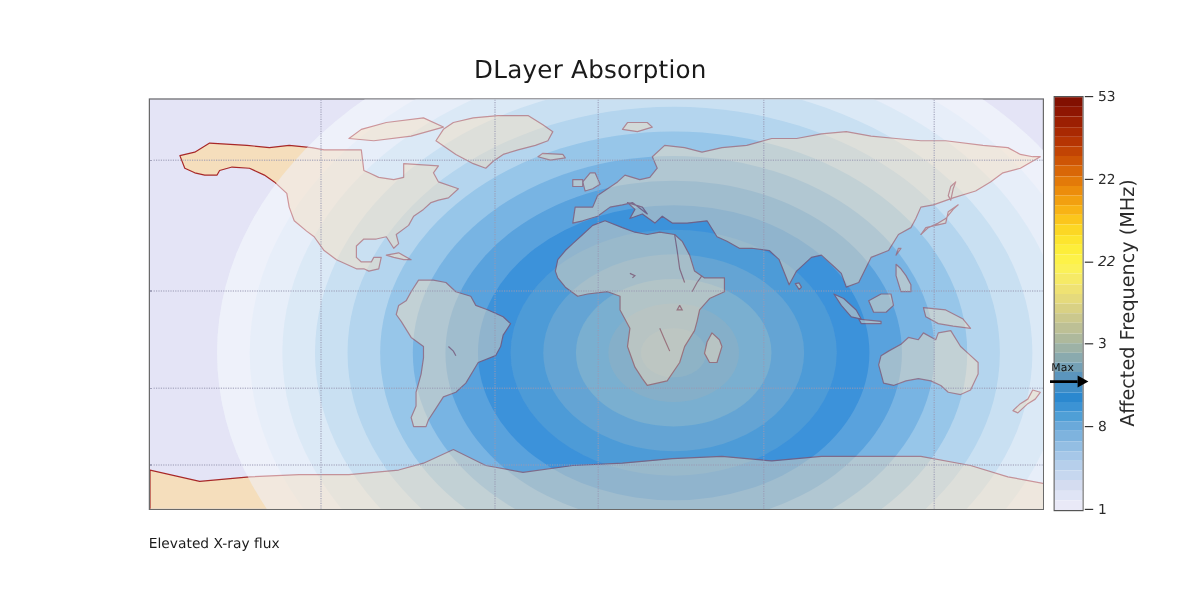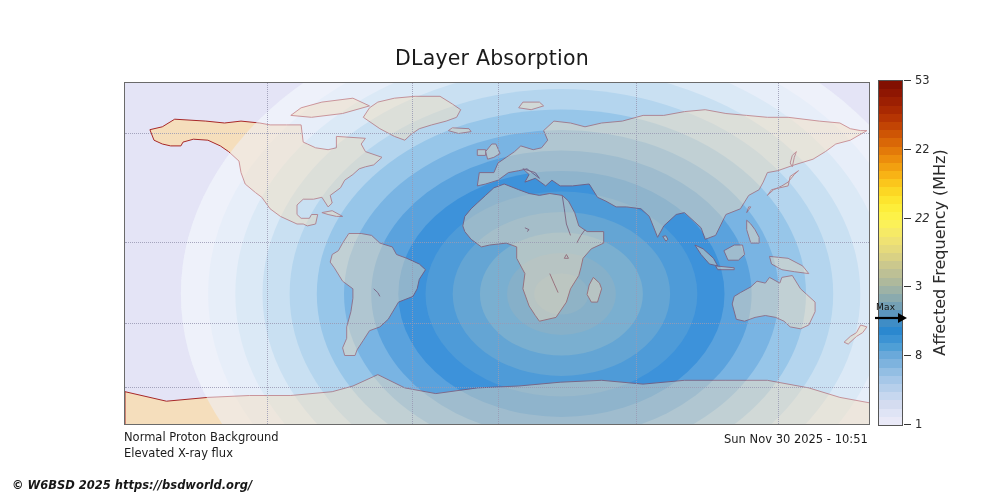--- a/index.html
+++ b/index.html
@@ -226,18 +226,15 @@
     <svg width="34" height="14" viewBox="0 0 34 14">
       <line x1="1" y1="6" x2="24" y2="6" stroke="#000" stroke-width="2.2"></line>
       <polygon points="24,1 33,6 24,11" fill="#000"></polygon>
     </svg>
   </div>
 
   <div id="cblabel">
     <span>Affected Frequency (MHz)</span>
   </div>
 
-  <div class="note" id="note1">Normal Proton Background</div>
   <div class="note" id="note2">Elevated X-ray flux</div>
-  <div id="stamp">Sun Nov 30 2025 - 10:51</div>
-  <div id="copyright">© W6BSD 2025 https://bsdworld.org/</div>
 
 </div>
 
 </body></html>

